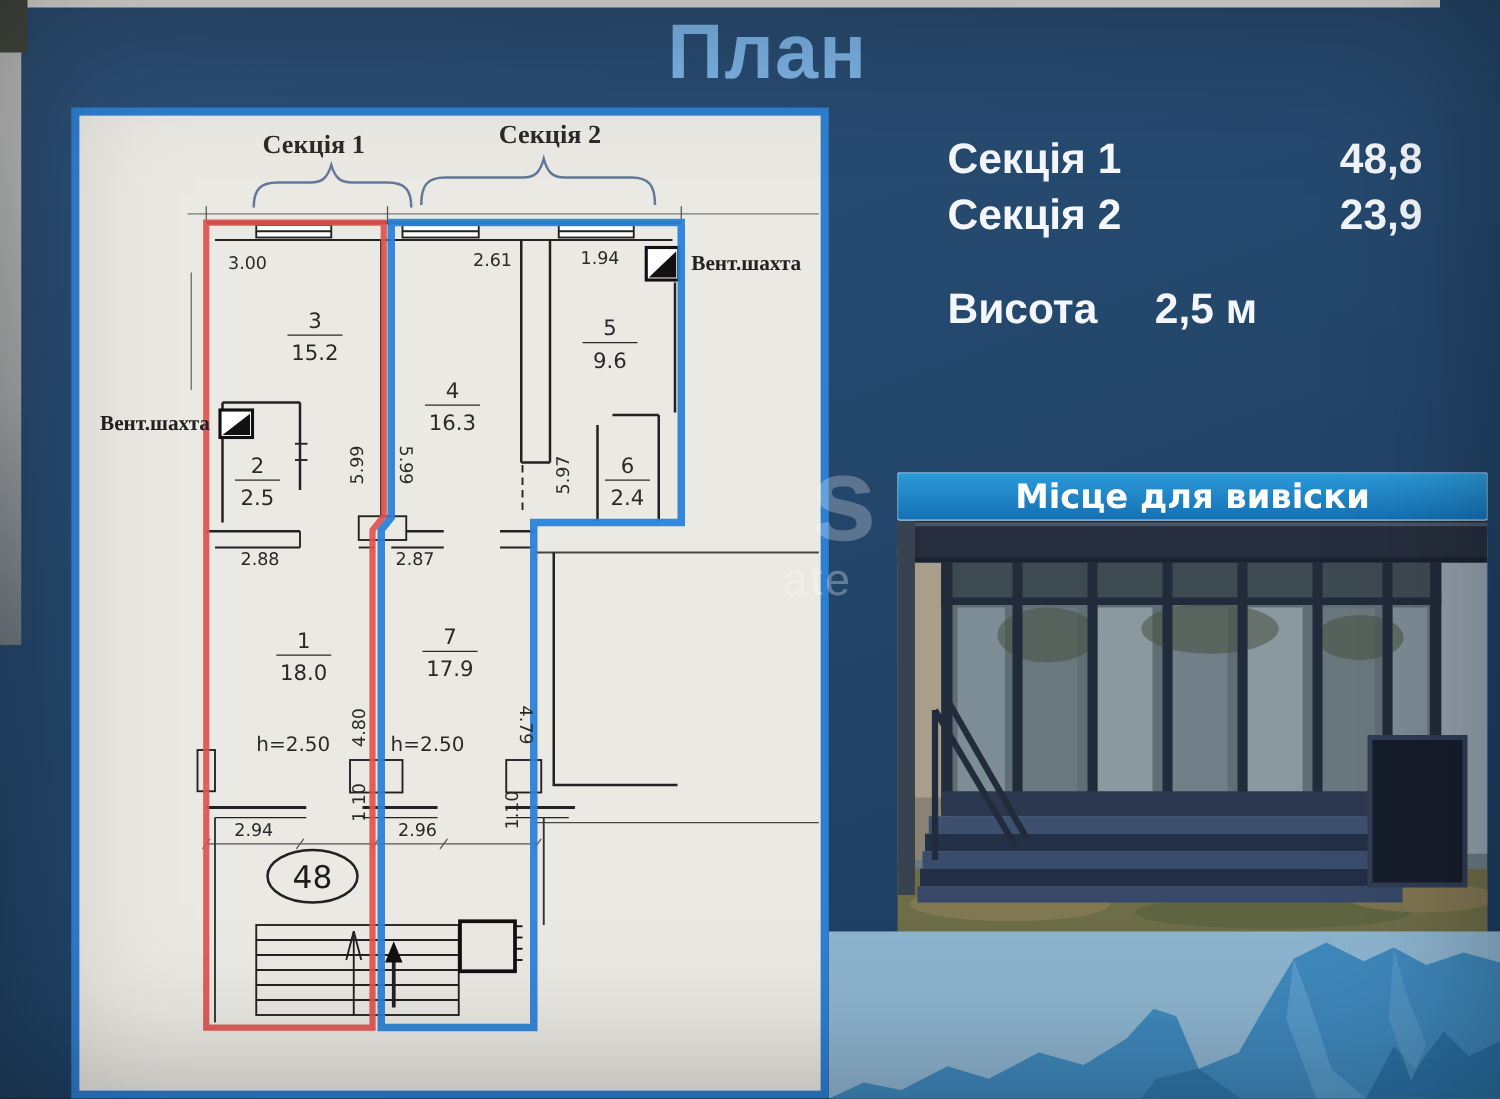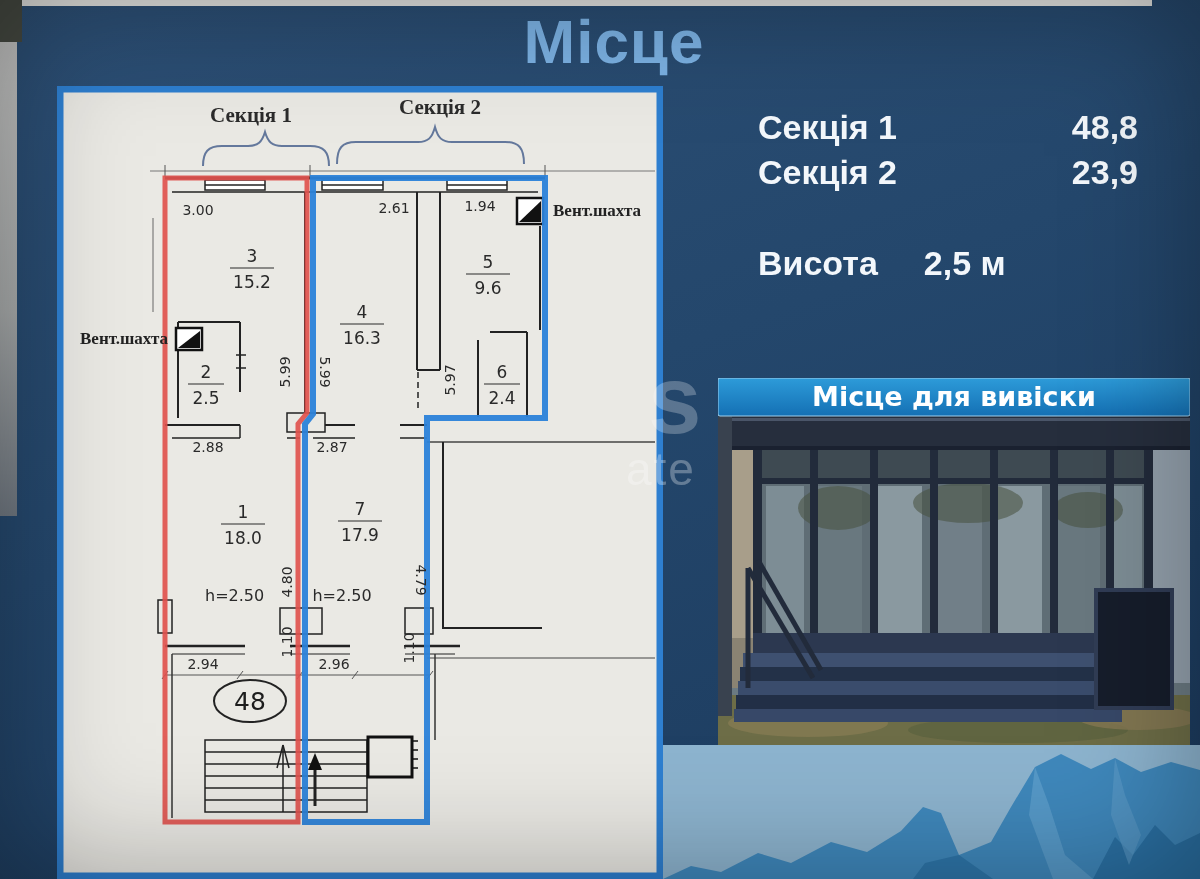--- a/index.html
+++ b/index.html
@@ -12,43 +12,43 @@
   .corner-dark{position:absolute;left:0;top:0;width:22px;height:42px;background:#464a42;}
   .slide-title{position:absolute;left:444px;top:6px;width:340px;text-align:center;
                font-size:62px;font-weight:bold;color:#7cb2e4;letter-spacing:1px;}
   .plan-svg{position:absolute;left:57px;top:86px;}
   .summary{position:absolute;left:758px;top:88px;width:380px;color:#f3f7fb;font-weight:bold;}
   .expl{display:flex;align-items:baseline;font-size:36px;}
   .expl .val{margin-left:14px;}
   .expl .unit{margin-left:28px;font-size:33px;}
   .srow{display:flex;justify-content:space-between;font-size:34px;margin-top:20px;}
   .srow + .srow{margin-top:6px;}
-  .hrow{display:flex;align-items:flex-start;font-size:34px;margin-top:52px;}
+  .hrow{display:flex;align-items:flex-start;font-size:34px;margin-top:36px;}
   .hrow .val{margin-left:46px;}
   .photo{position:absolute;left:718px;top:378px;width:472px;height:369px;}
   .mountains{position:absolute;left:663px;top:745px;width:537px;height:134px;}
   .watermark-big{position:absolute;left:648px;top:352px;font-size:96px;font-weight:bold;
                  color:rgba(255,255,255,0.26);line-height:1;}
-  .watermark-small{position:absolute;left:626px;top:446px;font-size:46px;
+  .watermark-small{position:absolute;left:626px;top:446px;font-size:36px;
                    color:rgba(255,255,255,0.30);line-height:1;letter-spacing:2px;}
   .vignette{position:absolute;inset:0;pointer-events:none;
             box-shadow:inset 0 0 130px rgba(0,0,0,0.35);}
   svg text{font-family:"DejaVu Sans", sans-serif;}
   .serifLbl{font-family:"Liberation Serif", serif;font-weight:bold;}
 </style>
 </head>
 <body>
 
 <div class="screen">
 
   <div class="top-strip"></div>
   <div class="left-strip"></div>
   <div class="corner-dark"></div>
 
-  <div class="slide-title">Місце</div>
+  <div class="slide-title">План</div>
 
   <svg class="plan-svg" width="606" height="793" viewBox="57 86 606 793">
 
     <rect x="60" y="89" width="600" height="787" fill="#eae9e4" stroke="#2e7fd0" stroke-width="7"></rect>
 
     <g stroke="#64789c" stroke-width="2" fill="none">
       <path d="M203,166 C203,152 208,146 222,146 L248,146 C258,146 262,142 265,132 C268,142 272,146 282,146 L310,146 C324,146 329,152 329,166"></path>
       <path d="M337,164 C337,148 342,142 356,142 L418,142 C428,142 432,138 435,127 C438,138 442,142 452,142 L505,142 C519,142 524,148 524,164"></path>
     </g>
     <text class="serifLbl" x="251" y="122" font-size="21" fill="#2b2b2b" text-anchor="middle">Секція 1</text>

